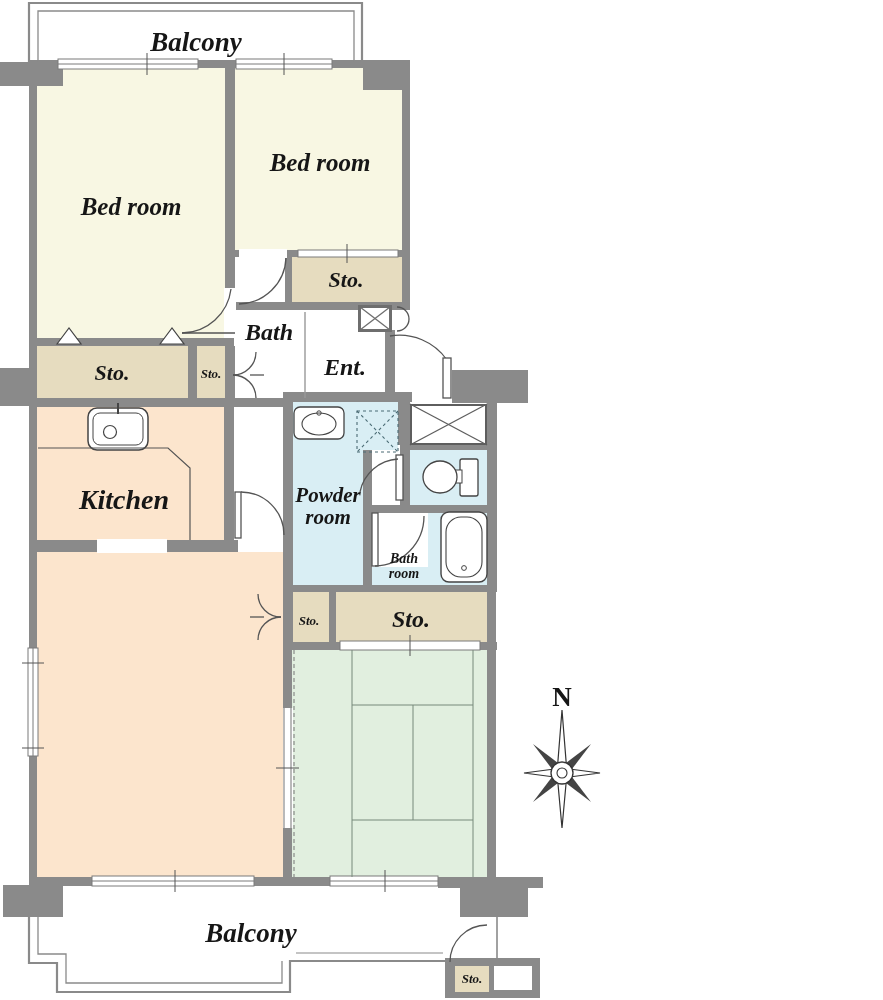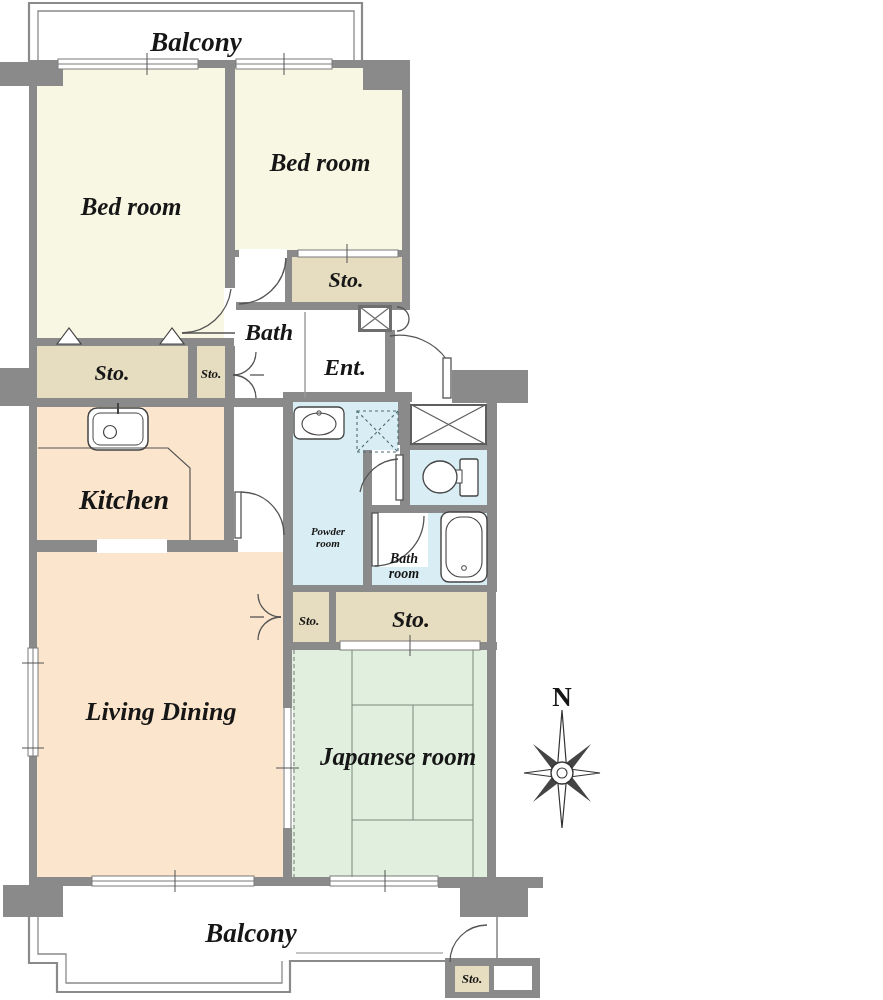--- a/index.html
+++ b/index.html
@@ -256,30 +256,28 @@
 
   <div class="lbl" style="left:196px;top:42px;font-size:27px;">Balcony</div>
   <div class="lbl" style="left:131px;top:207px;font-size:25px;">Bed room</div>
   <div class="lbl" style="left:320px;top:163px;font-size:25px;">Bed room</div>
   <div class="lbl" style="left:346px;top:280px;font-size:22px;">Sto.</div>
   <div class="lbl" style="left:269px;top:333px;font-size:24px;">Bath</div>
   <div class="lbl" style="left:345px;top:368px;font-size:24px;">Ent.</div>
   <div class="lbl" style="left:112px;top:373px;font-size:22px;">Sto.</div>
   <div class="lbl" style="left:211px;top:374px;font-size:13px;">Sto.</div>
   <div class="lbl" style="left:124px;top:488px;font-size:28px;margin-top:12px;">Kitchen</div>
-  <div class="lbl" style="left:328px;top:538px;font-size:11px;text-align:center;">
+  <div class="lbl" style="left:328px;top:506px;font-size:21px;text-align:center;">
     <div>Powder</div>
     <div>room</div>
   </div>
   <div class="lbl" style="left:404px;top:567px;font-size:14px;">
     <div>Bath</div>
     <div>room</div>
   </div>
   <div class="lbl" style="left:309px;top:621px;font-size:13px;">Sto.</div>
   <div class="lbl" style="left:411px;top:620px;font-size:24px;">Sto.</div>
-  <div class="lbl" style="left:161px;top:712px;font-size:26px;">Living Dining</div>
-  <div class="lbl" style="left:398px;top:757px;font-size:25px;">Japanese room</div>
   <div class="lbl" style="left:251px;top:933px;font-size:27px;">Balcony</div>
   <div class="lbl" style="left:472px;top:979px;font-size:13px;">Sto.</div>
   <div class="lbl" style="left:562px;top:697px;font-size:27px;font-style:normal;">N</div>
 
 
 </div>
 
 </body></html>

